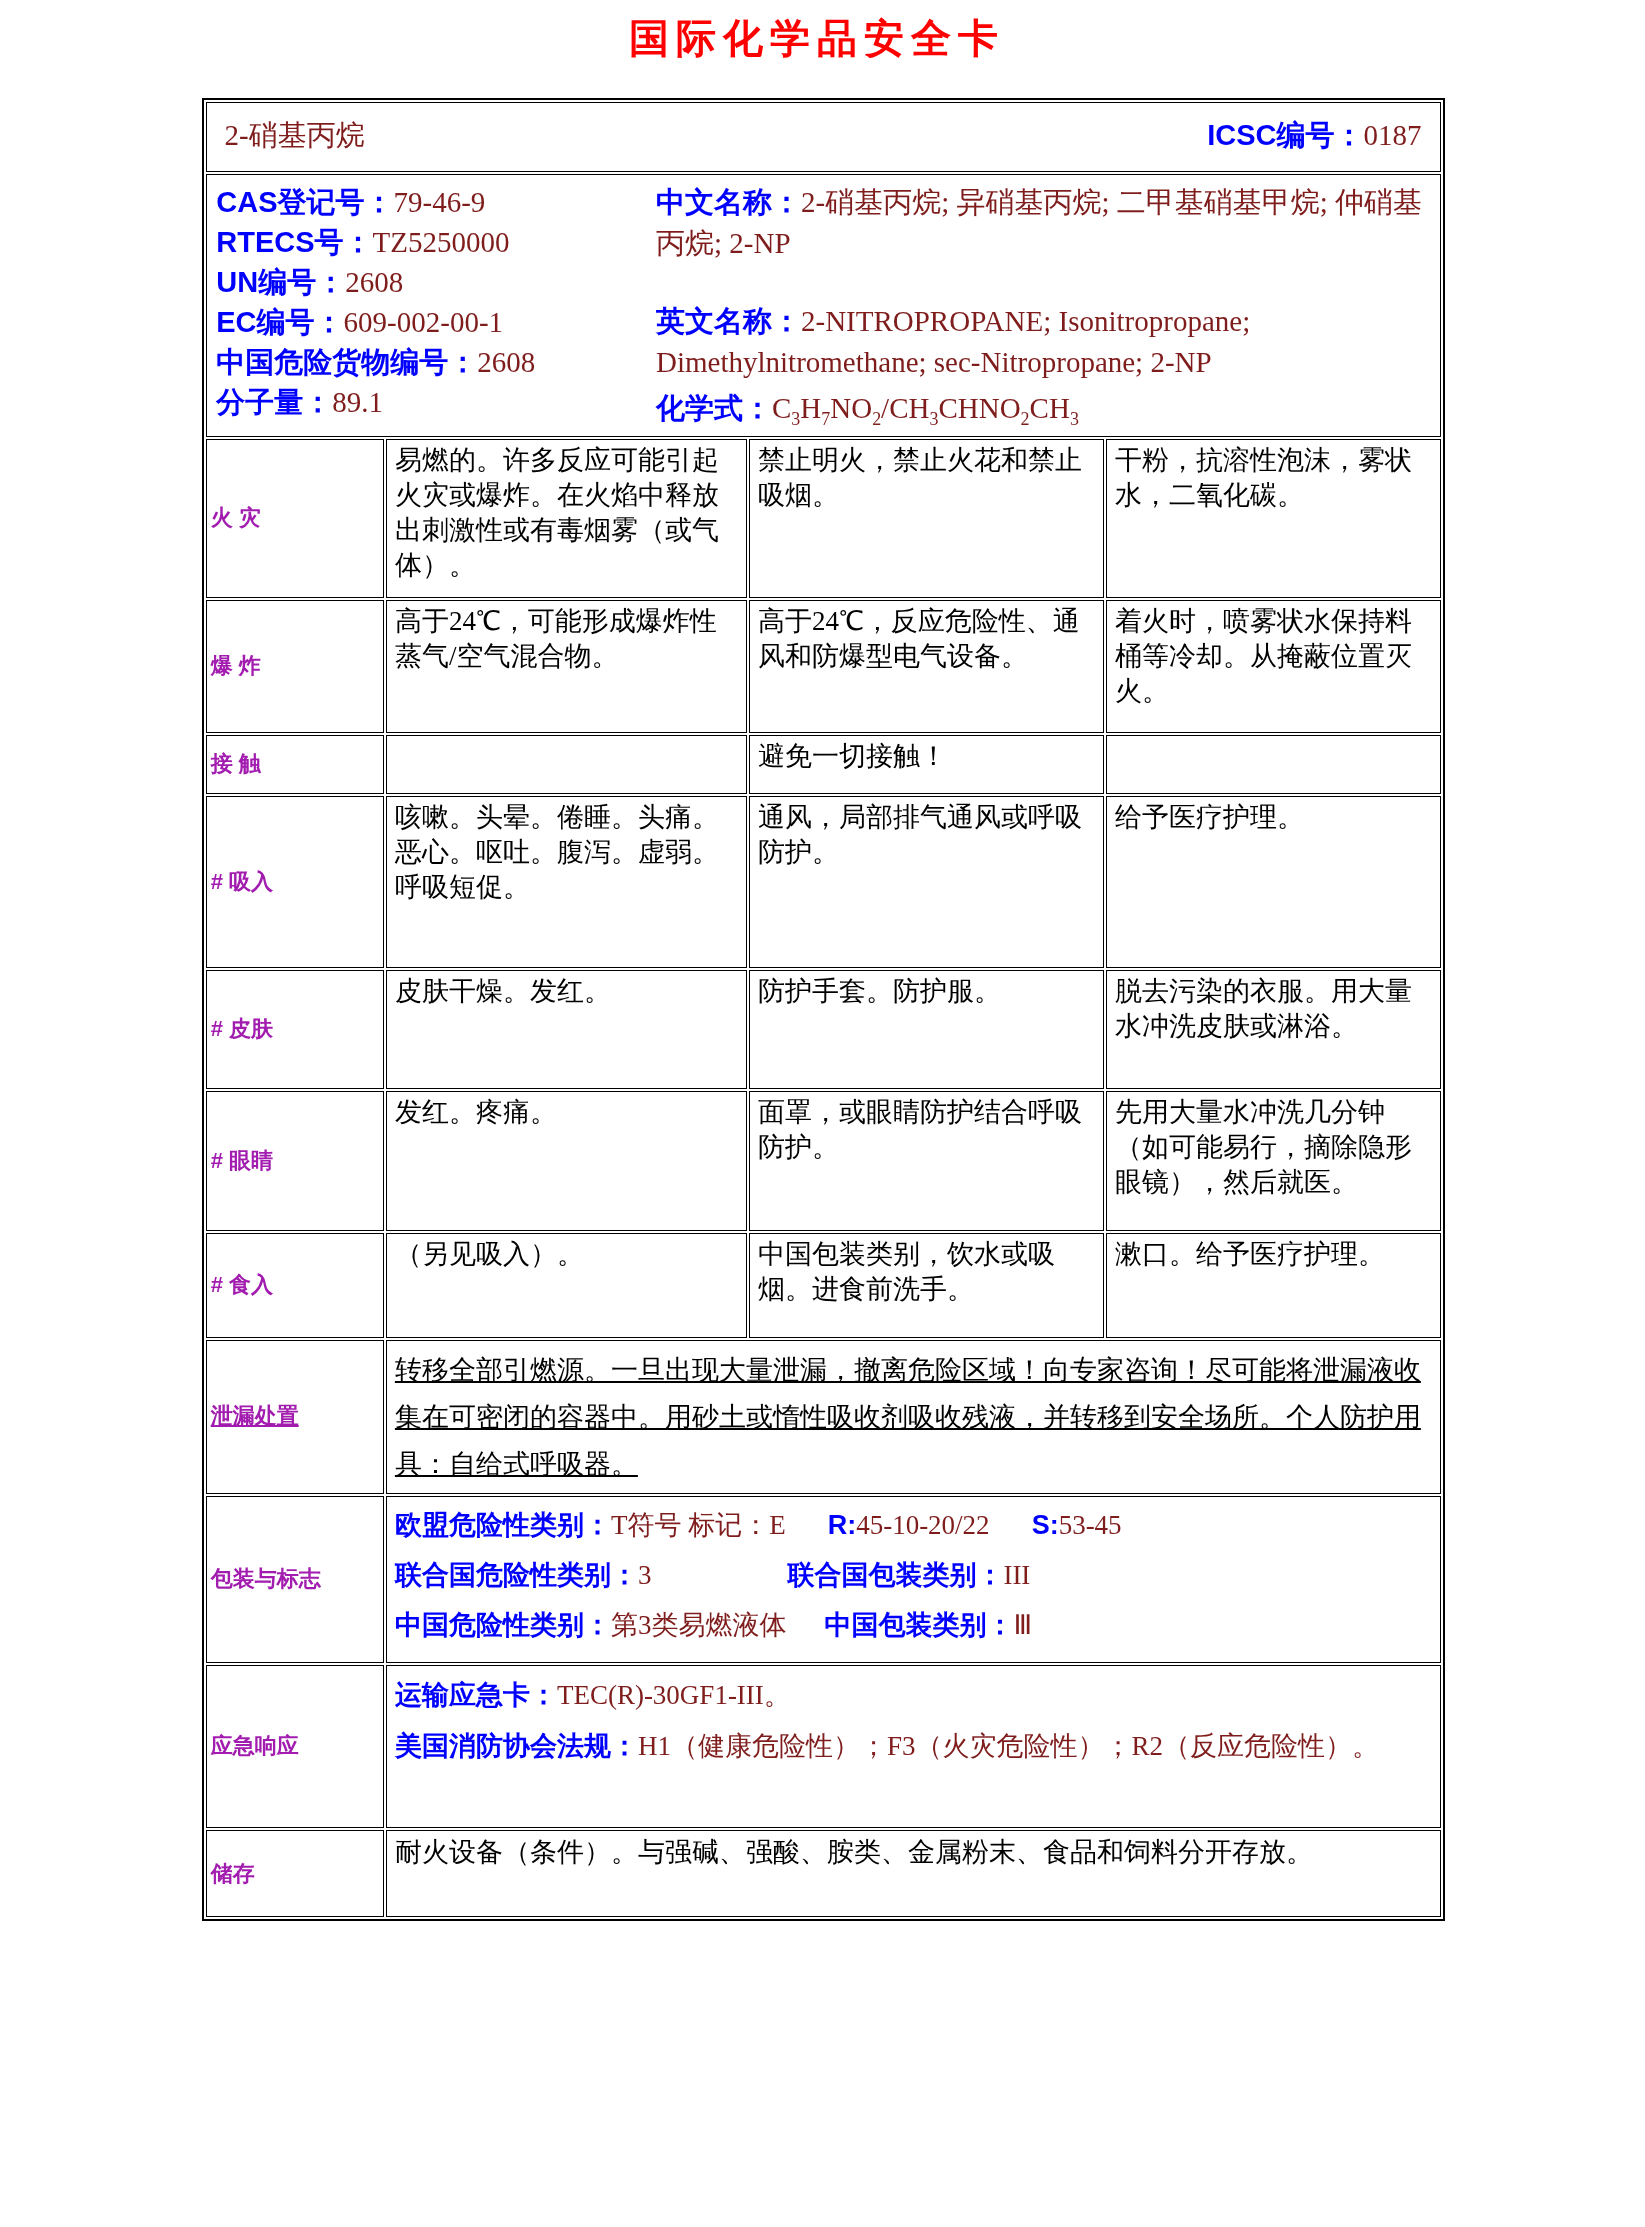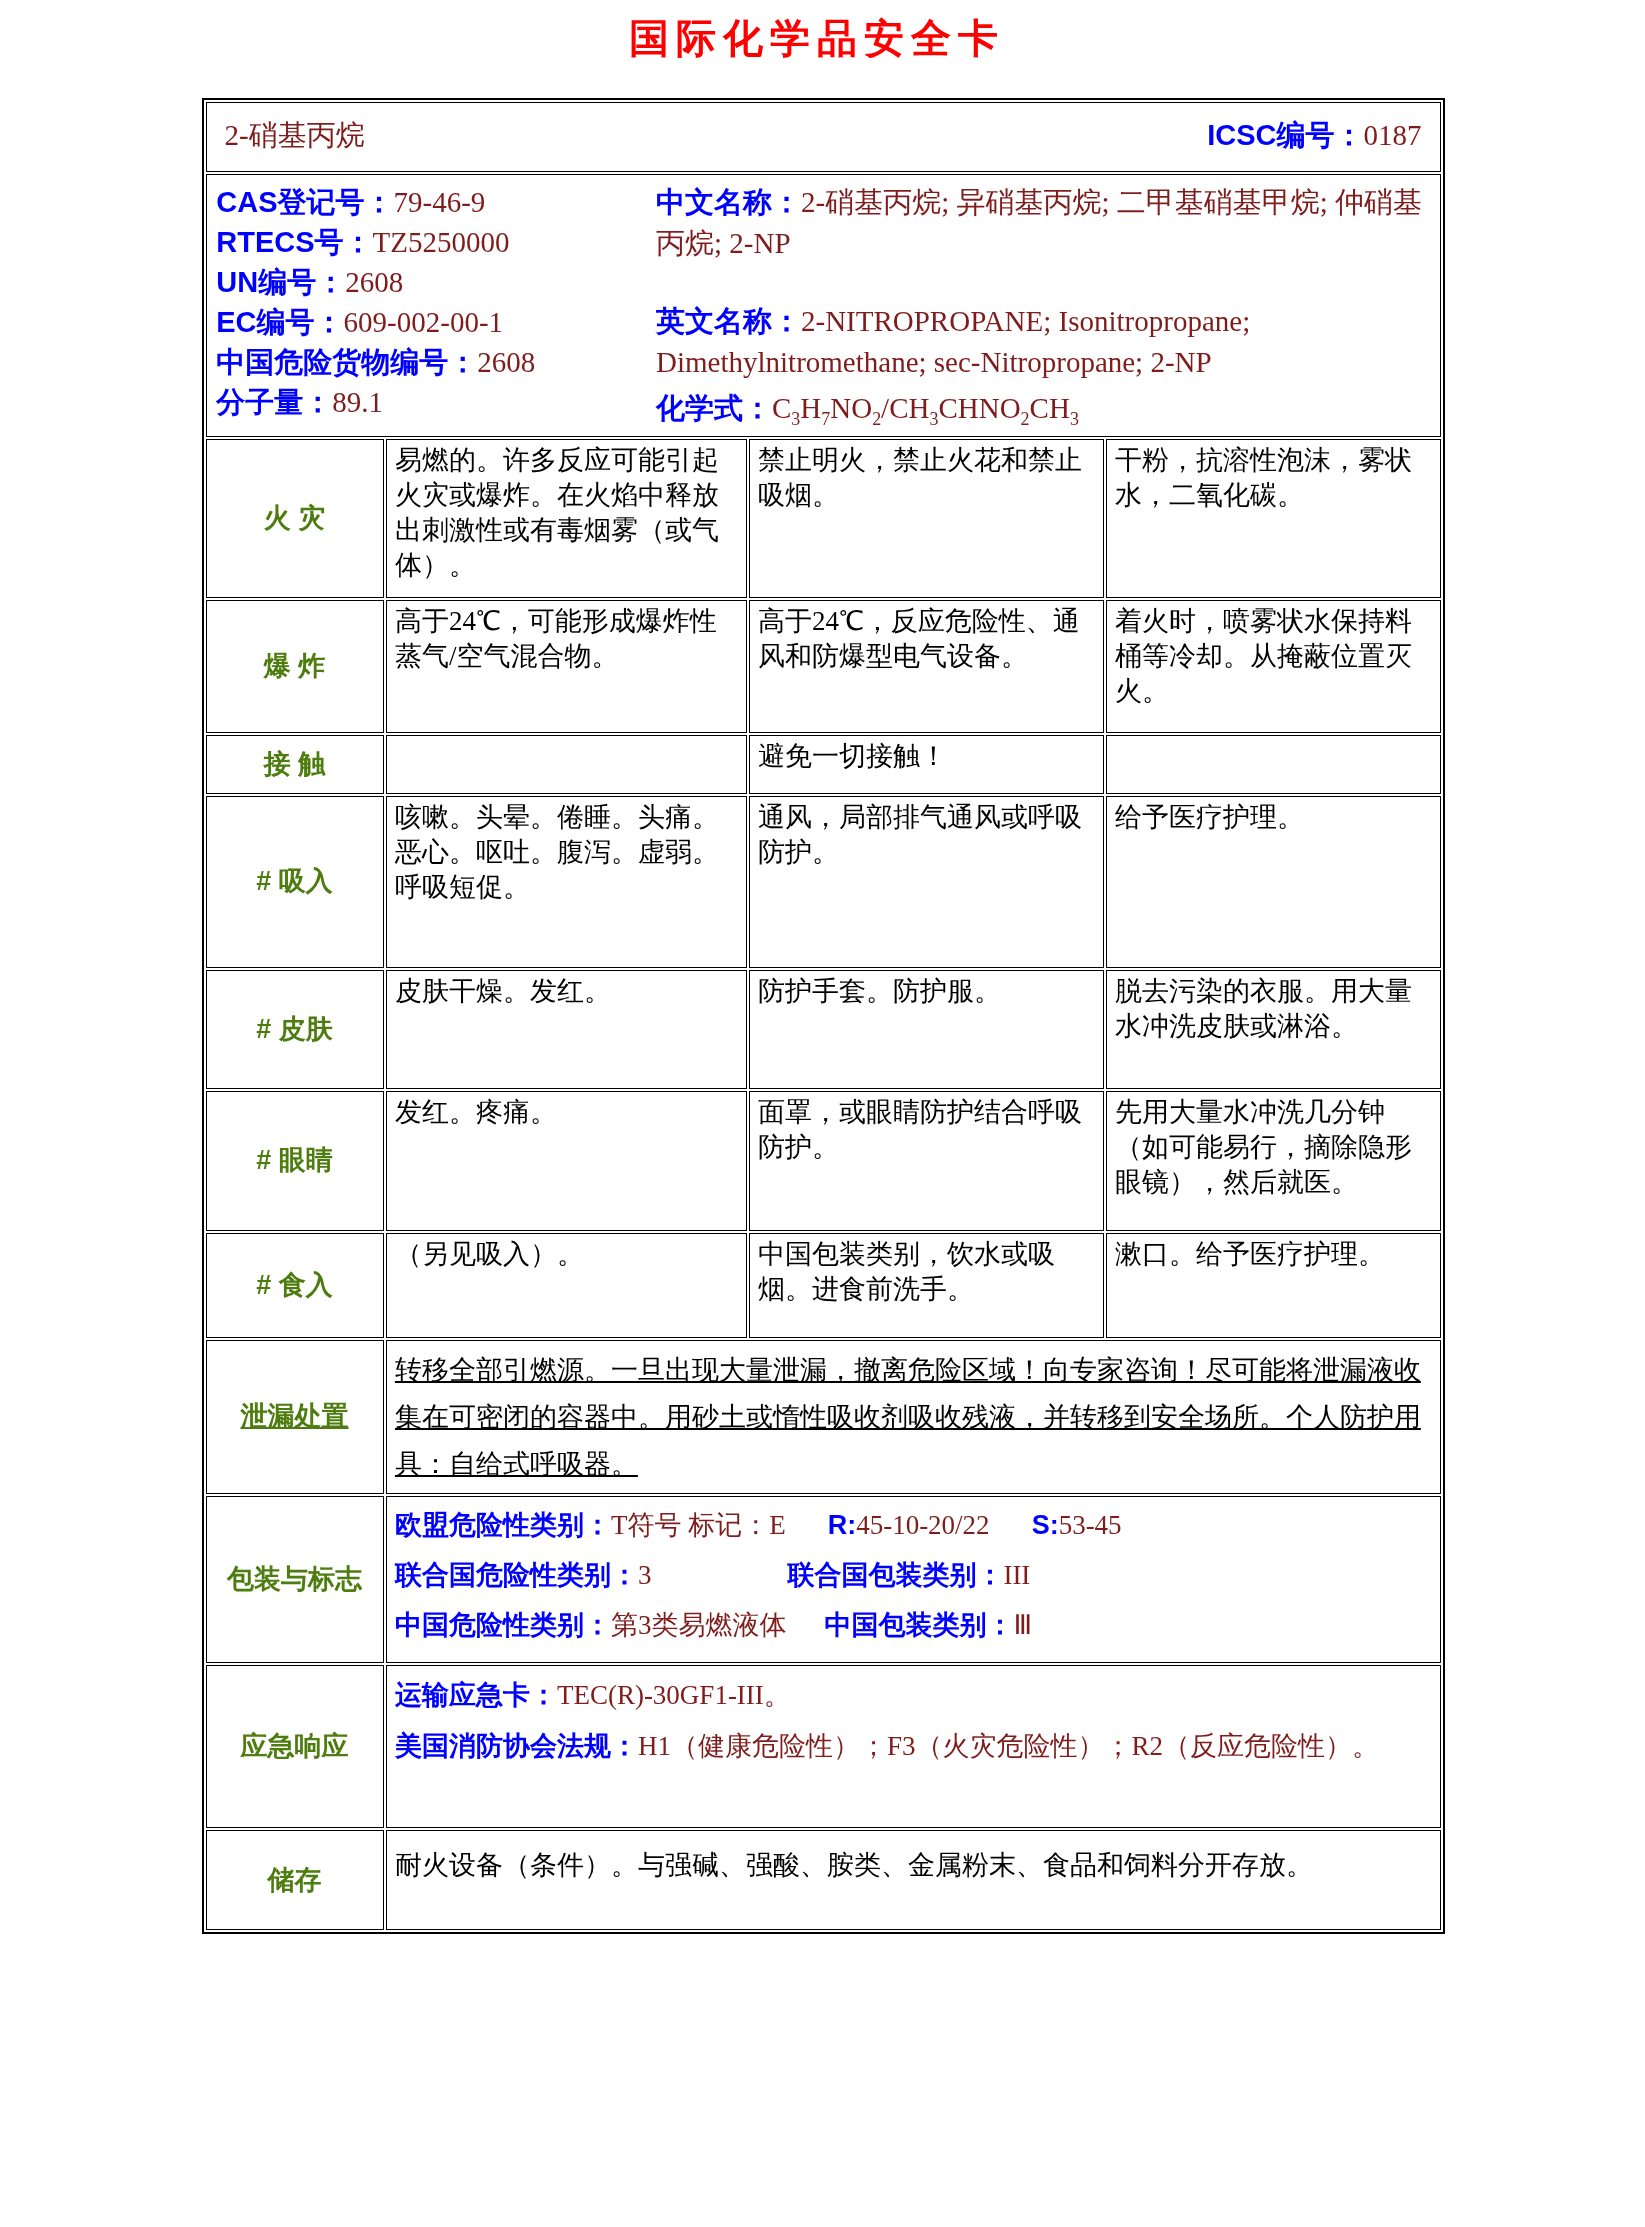--- a/index.html
+++ b/index.html
@@ -18,22 +18,22 @@
     border:2.1px solid #000;border-collapse:separate;border-spacing:2.1px;
     table-layout:fixed;background:#fff;
   }
   td{
     border:1.4px solid #000;background:#fff;vertical-align:top;
     font-size:27px;line-height:1.3;padding:2.8px 8.4px 4.2px 8.4px;color:#000;
   }
   .lbl{color:#0000fe;font-weight:bold;font-family:"Liberation Sans", sans-serif;}
   .val{color:#7f1d1d;}
   td.rowhead{
-    color:#4d7c0f;font-weight:bold;font-family:"Liberation Sans", sans-serif;
-    text-align:center;vertical-align:middle;font-size:27px;padding:2.8px 4.2px;
+    color:#a21caf;font-weight:bold;font-family:"Liberation Sans", sans-serif;
+    vertical-align:middle;font-size:22px;padding:2.8px 4.2px;
   }
   td.colhead{
     color:#0000fe;font-weight:bold;font-family:"Liberation Sans", sans-serif;
     text-align:center;vertical-align:middle;font-size:29px;line-height:1.35;
   }
   
   tr.name-row td{height:61px;vertical-align:middle;}
   tr.ids-row td{height:249px;}
   tr.header-row td{height:85px;}
   tr.r-fire td{height:150px;}
@@ -53,21 +53,21 @@
   .ids-left{width:430px;flex:0 0 auto;font-size:29px;line-height:1.38;}
   .ids-left .idline{white-space:nowrap;}
   .ids-right{flex:1 1 auto;padding-left:9.7px;font-size:29px;line-height:1.4;}
   .cn-names{margin:0 0 38px 0;}
   .en-names{margin:0 0 5.6px 0;}
   .formula-line{white-space:nowrap;}
   .formula-line sub{font-size:0.62em;}
   td.wide-spillage{line-height:1.75;padding-top:5.6px;}
   td.wide-packaging{line-height:1.85;padding-top:4.2px;}
   td.wide-emergency{line-height:1.9;padding-top:4.2px;}
-  td.wide-storage{line-height:1.4;padding-top:16px;}
+  td.wide-storage{line-height:1.4;padding-top:3px;}
   .pk-line{white-space:nowrap;}
   .gap-md{margin-right:42px;}
   .gap-lg{margin-right:136px;}
   .gap-sm{margin-right:38px;}
 </style>
 </head>
 <body>
 
 <div class="page">
 

